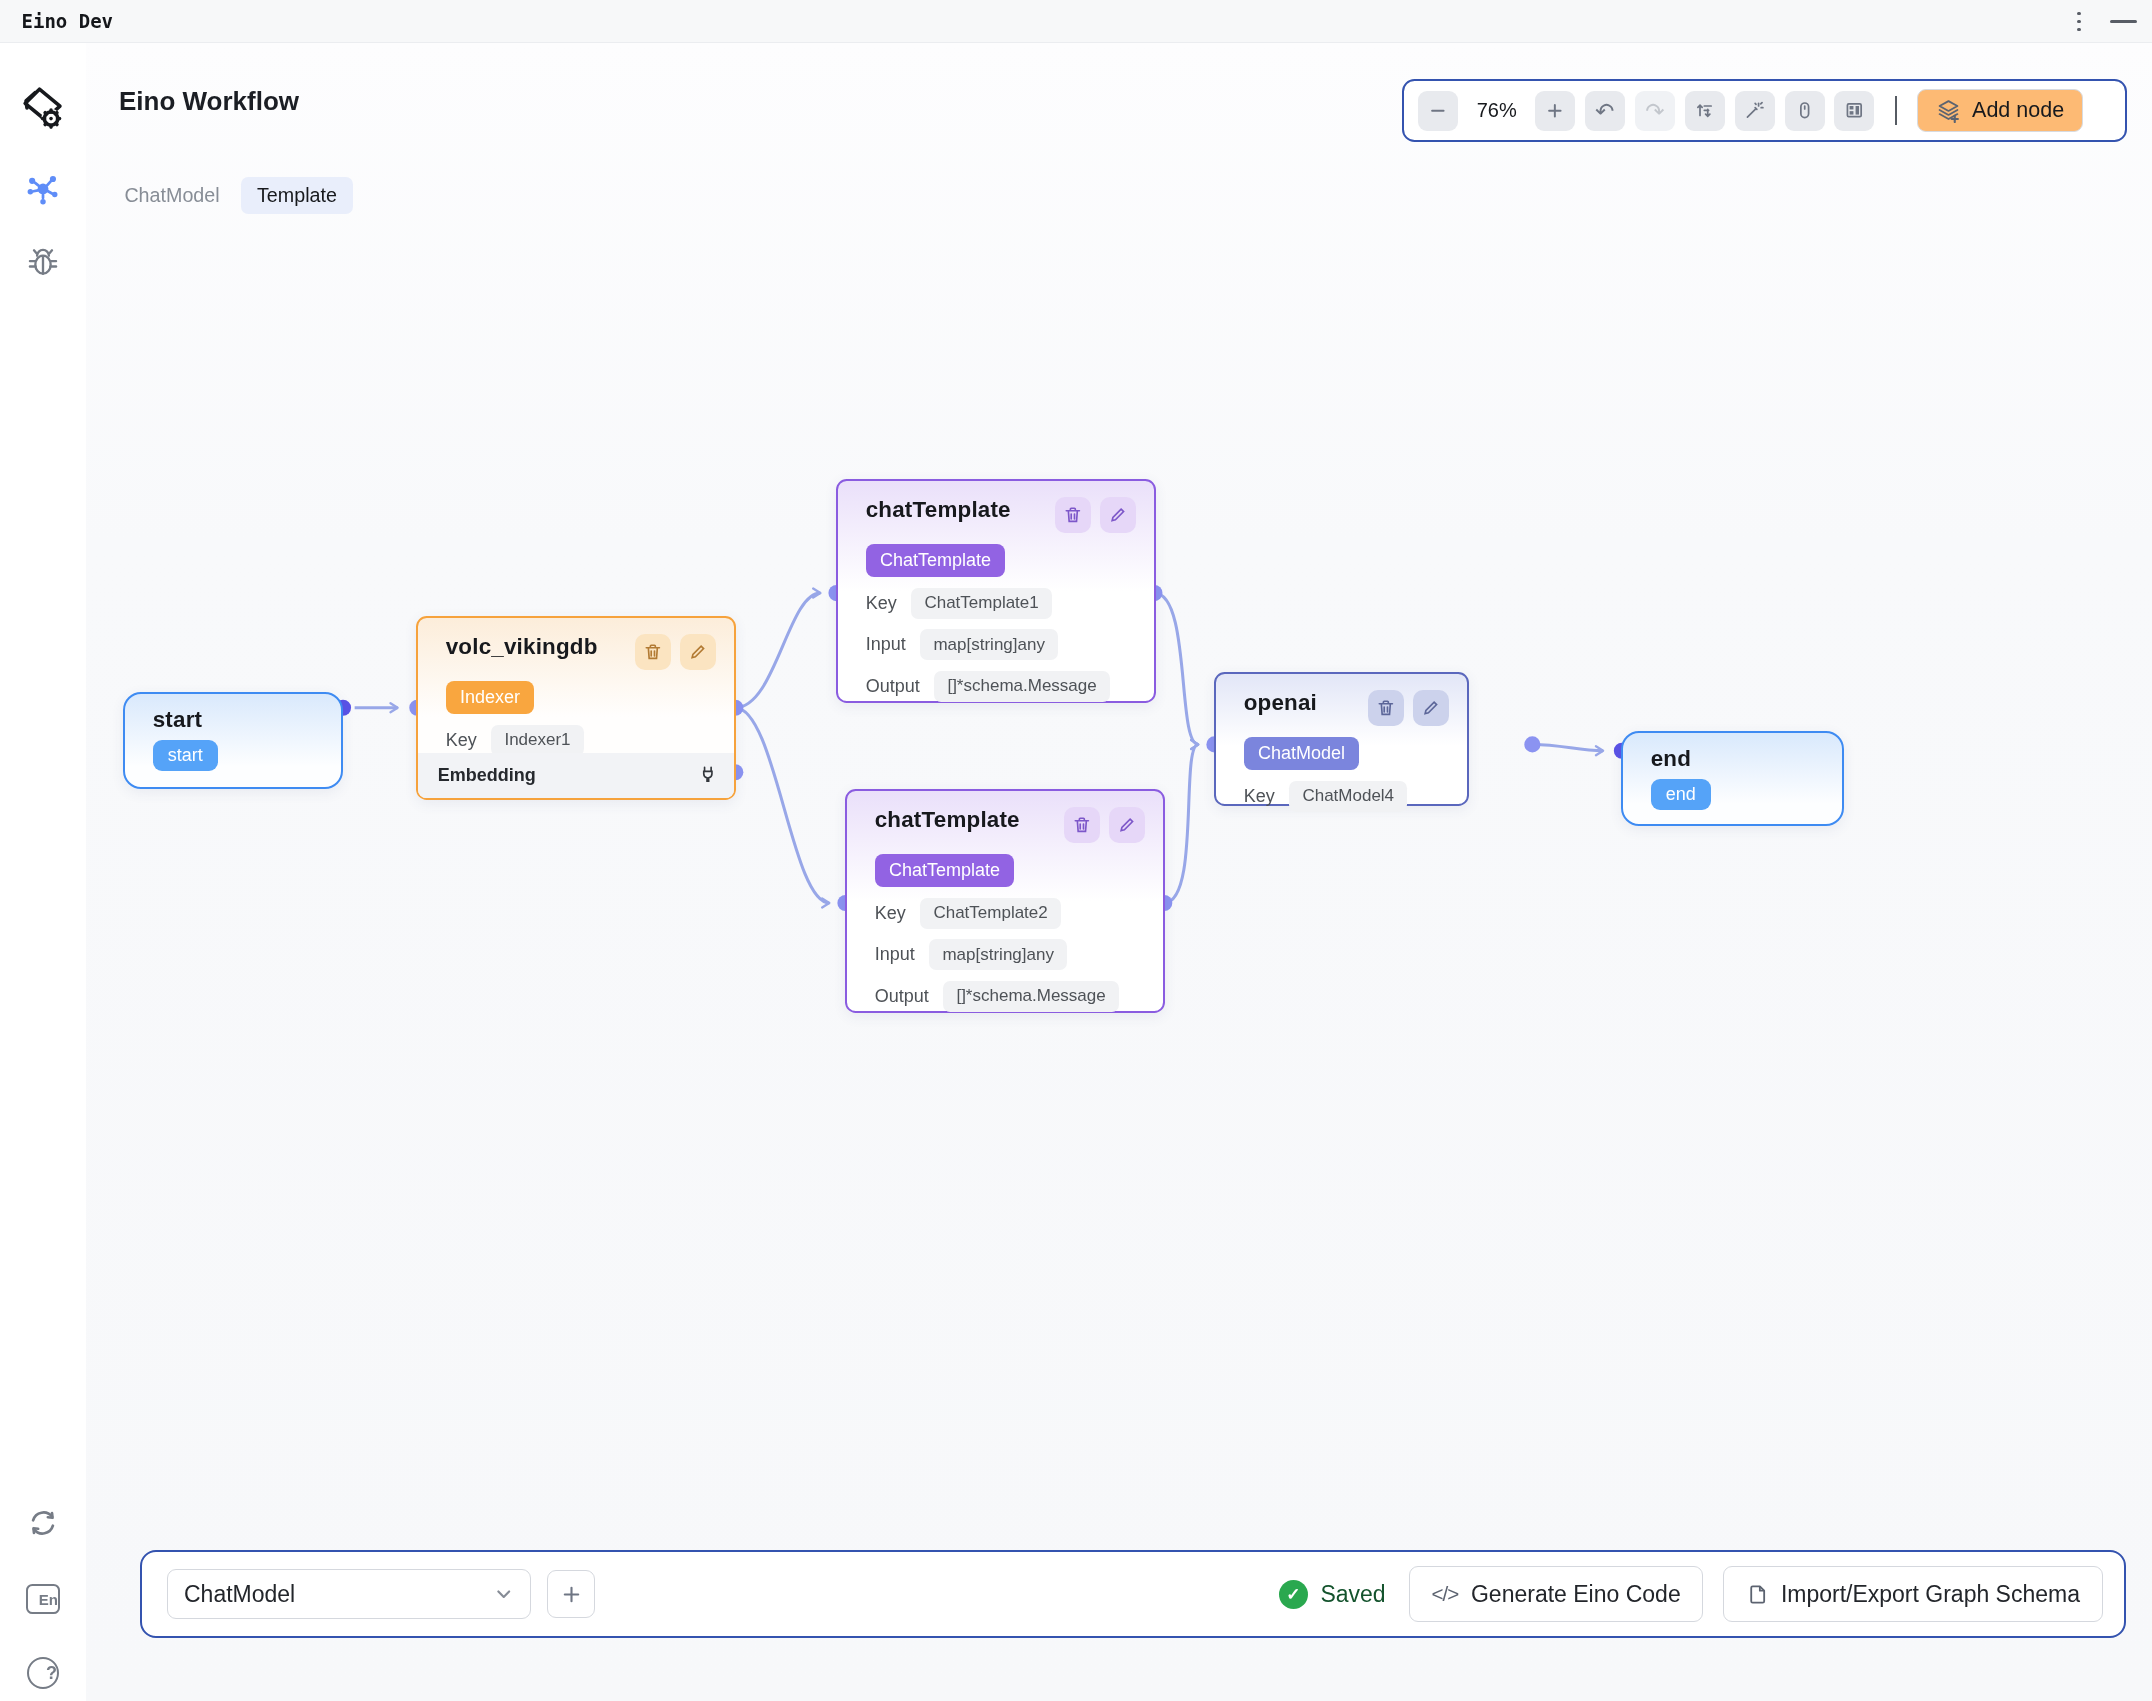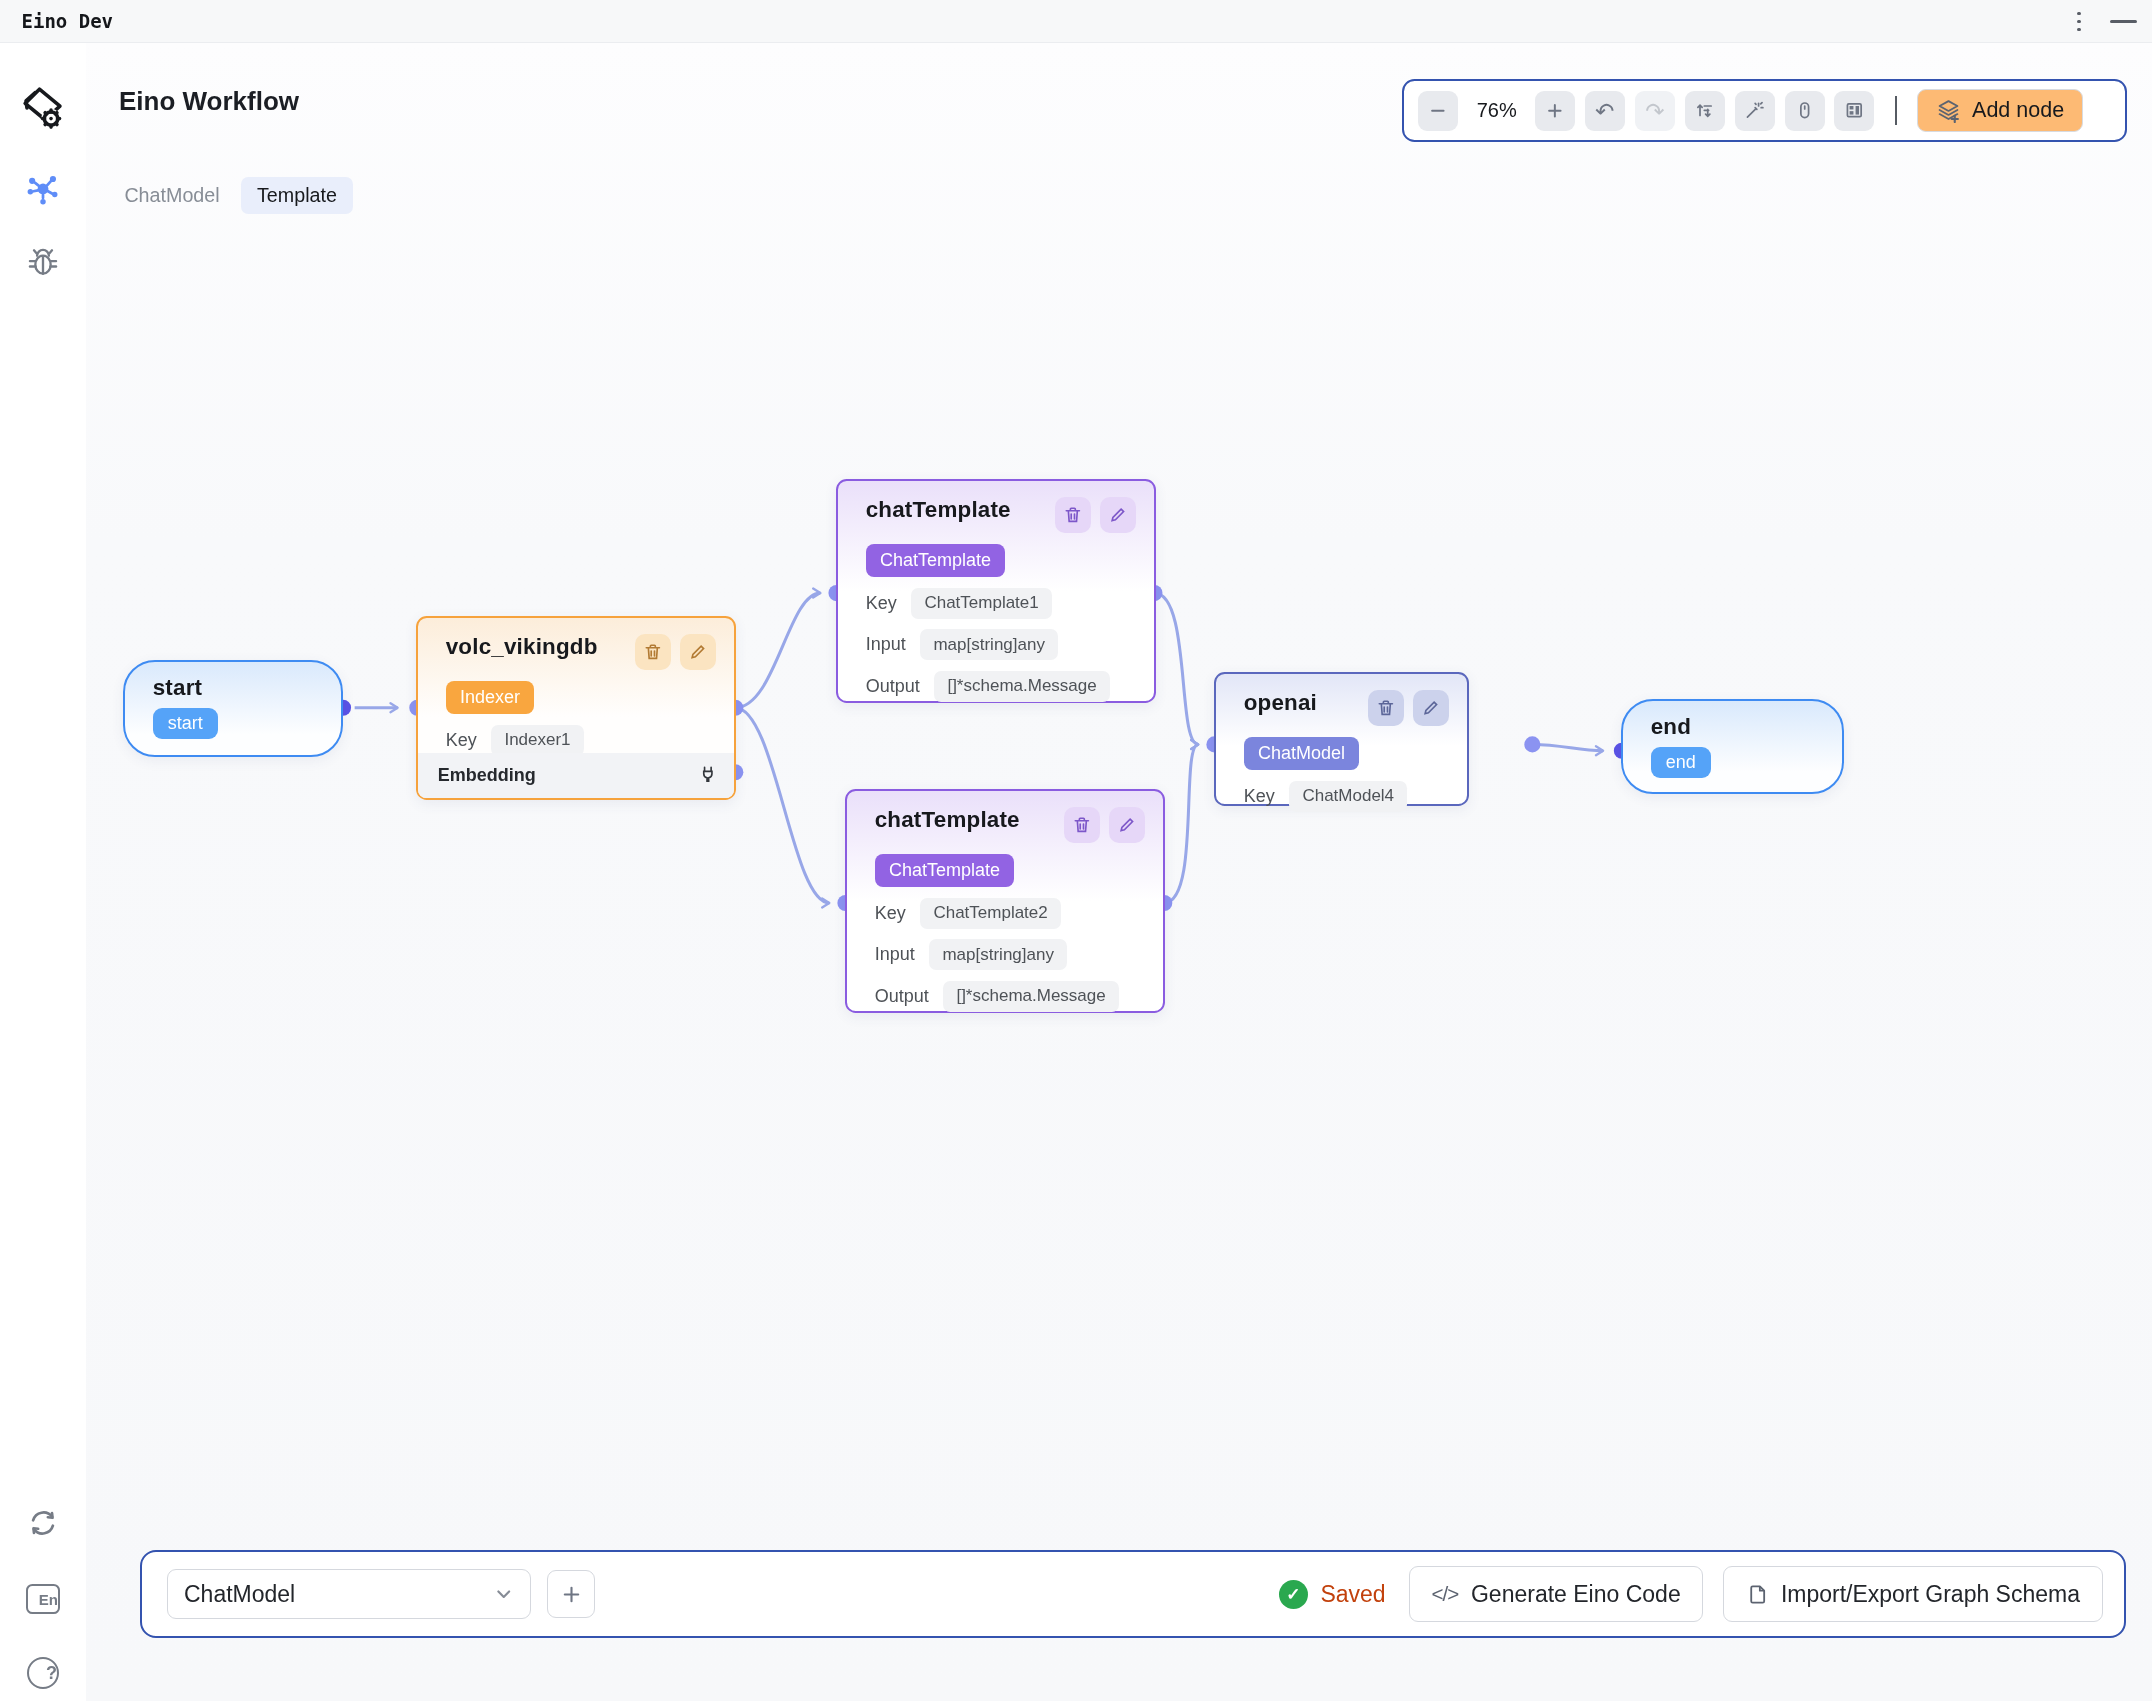--- a/index.html
+++ b/index.html
@@ -54,22 +54,22 @@
   .node { position: absolute; z-index: 3; background: #fff; box-shadow: 0 3.6px 12.5px rgba(70,80,130,0.08); padding-left: 8px; }
   .node .head { display: flex; align-items: flex-start; justify-content: space-between; padding: 16px 18px 0 19.7px; }
   .node .title { font-size: 22.4px; font-weight: bold; color: #17191d; letter-spacing: 0.2px; }
   .node .actions { display: flex; gap: 9px; }
   .iconbtn { width: 36px; height: 36px; border-radius: 9.9px; display: flex; align-items: center; justify-content: center; }
   .badge { display: inline-block; margin: 10.7px 0 0 19.7px; padding: 6.3px 14.3px; border-radius: 8px; color: #ffffff; font-size: 18px; }
   .row { display: flex; align-items: center; gap: 14.3px; padding: 10.7px 19.7px 0; }
   .rowlabel { font-size: 18px; color: #4e5257; }
   .chip { background: #f1f2f4; border-radius: 7.2px; padding: 5.4px 13.4px; font-size: 17px; color: #4e5257; }
 
-  .node-start, .node-end { border: 2.7px solid #3e8bf2; border-radius: 32px;
-    background: linear-gradient(180deg, #d9e9fc 0%, #fdfeff 78%); }
+  .node-start, .node-end { border: 2.7px solid #3e8bf2; border-radius: 18px;
+    background: linear-gradient(180deg, #d9e9fc 0%, #fdfeff 78%); margin-top: 32px; }
   .node-start { left: 123px; top: 660px; width: 220px; height: 97px; }
   .node-end   { left: 1621px; top: 699px; width: 223px; height: 95px; }
   .node-start .head, .node-end .head { padding-top: 12.5px; }
   .badge-blue { background: #55a3f8; border-radius: 9px; padding: 5.4px 15px; margin-top: 7.2px; }
 
   .node-volc { left: 416px; top: 616px; width: 320px; height: 184px; border: 2.7px solid #f6a23c; border-radius: 10.7px;
     background: linear-gradient(180deg, #fcedda 0%, #fffefd 55%); }
   .badge-orange { background: #f9a63f; }
   .node-volc .iconbtn { background: #fbe4c1; }
   .section-row { position: absolute; left: 0; right: 0; bottom: 0; height: 45px; background: #f2f3f6;
@@ -105,21 +105,21 @@
     background: #ffffff; border: 2.2px solid #3453af; border-radius: 16px; }
   .bb-left { position: absolute; left: 25px; top: 0; height: 100%; display: flex; align-items: center; gap: 16px; }
   .node-select { width: 364px; height: 50px; border: 1.8px solid #d5d8de; border-radius: 9px; background: #fff;
     display: flex; align-items: center; justify-content: space-between; padding: 0 16px; font-size: 23px; color: #23262b; }
   .plus-btn { width: 48px; height: 48px; border: 1.8px solid #d5d8de; border-radius: 9px; background: #fff;
     display: flex; align-items: center; justify-content: center; color: #6f7684; }
   .bb-right { position: absolute; right: 21.5px; top: 0; height: 100%; display: flex; align-items: center; gap: 19.7px; }
   .saved { display: flex; align-items: center; gap: 12.5px; margin-right: 3.6px; }
   .check-circle { width: 29px; height: 29px; border-radius: 50%; background: #2aa84f; color: #fff;
     display: flex; align-items: center; justify-content: center; font-size: 17px; font-weight: bold; }
-  .saved-text { font-size: 23px; color: #c2410c; }
+  .saved-text { font-size: 23px; color: #14532d; }
   .bb-btn { height: 56px; border: 1.8px solid #d5d8de; border-radius: 9px; background: #fff;
     display: flex; align-items: center; gap: 12.5px; padding: 0 21.5px; font-size: 23px; color: #23262b; }
   .code-glyph { font-size: 20.6px; color: #5c6370; letter-spacing: -0.9px; }
   .flex-center { display: flex; align-items: center; justify-content: flex-end; margin-top: 6px; }
 </style>
 </head>
 <body>
 
 <div class="app">
 

